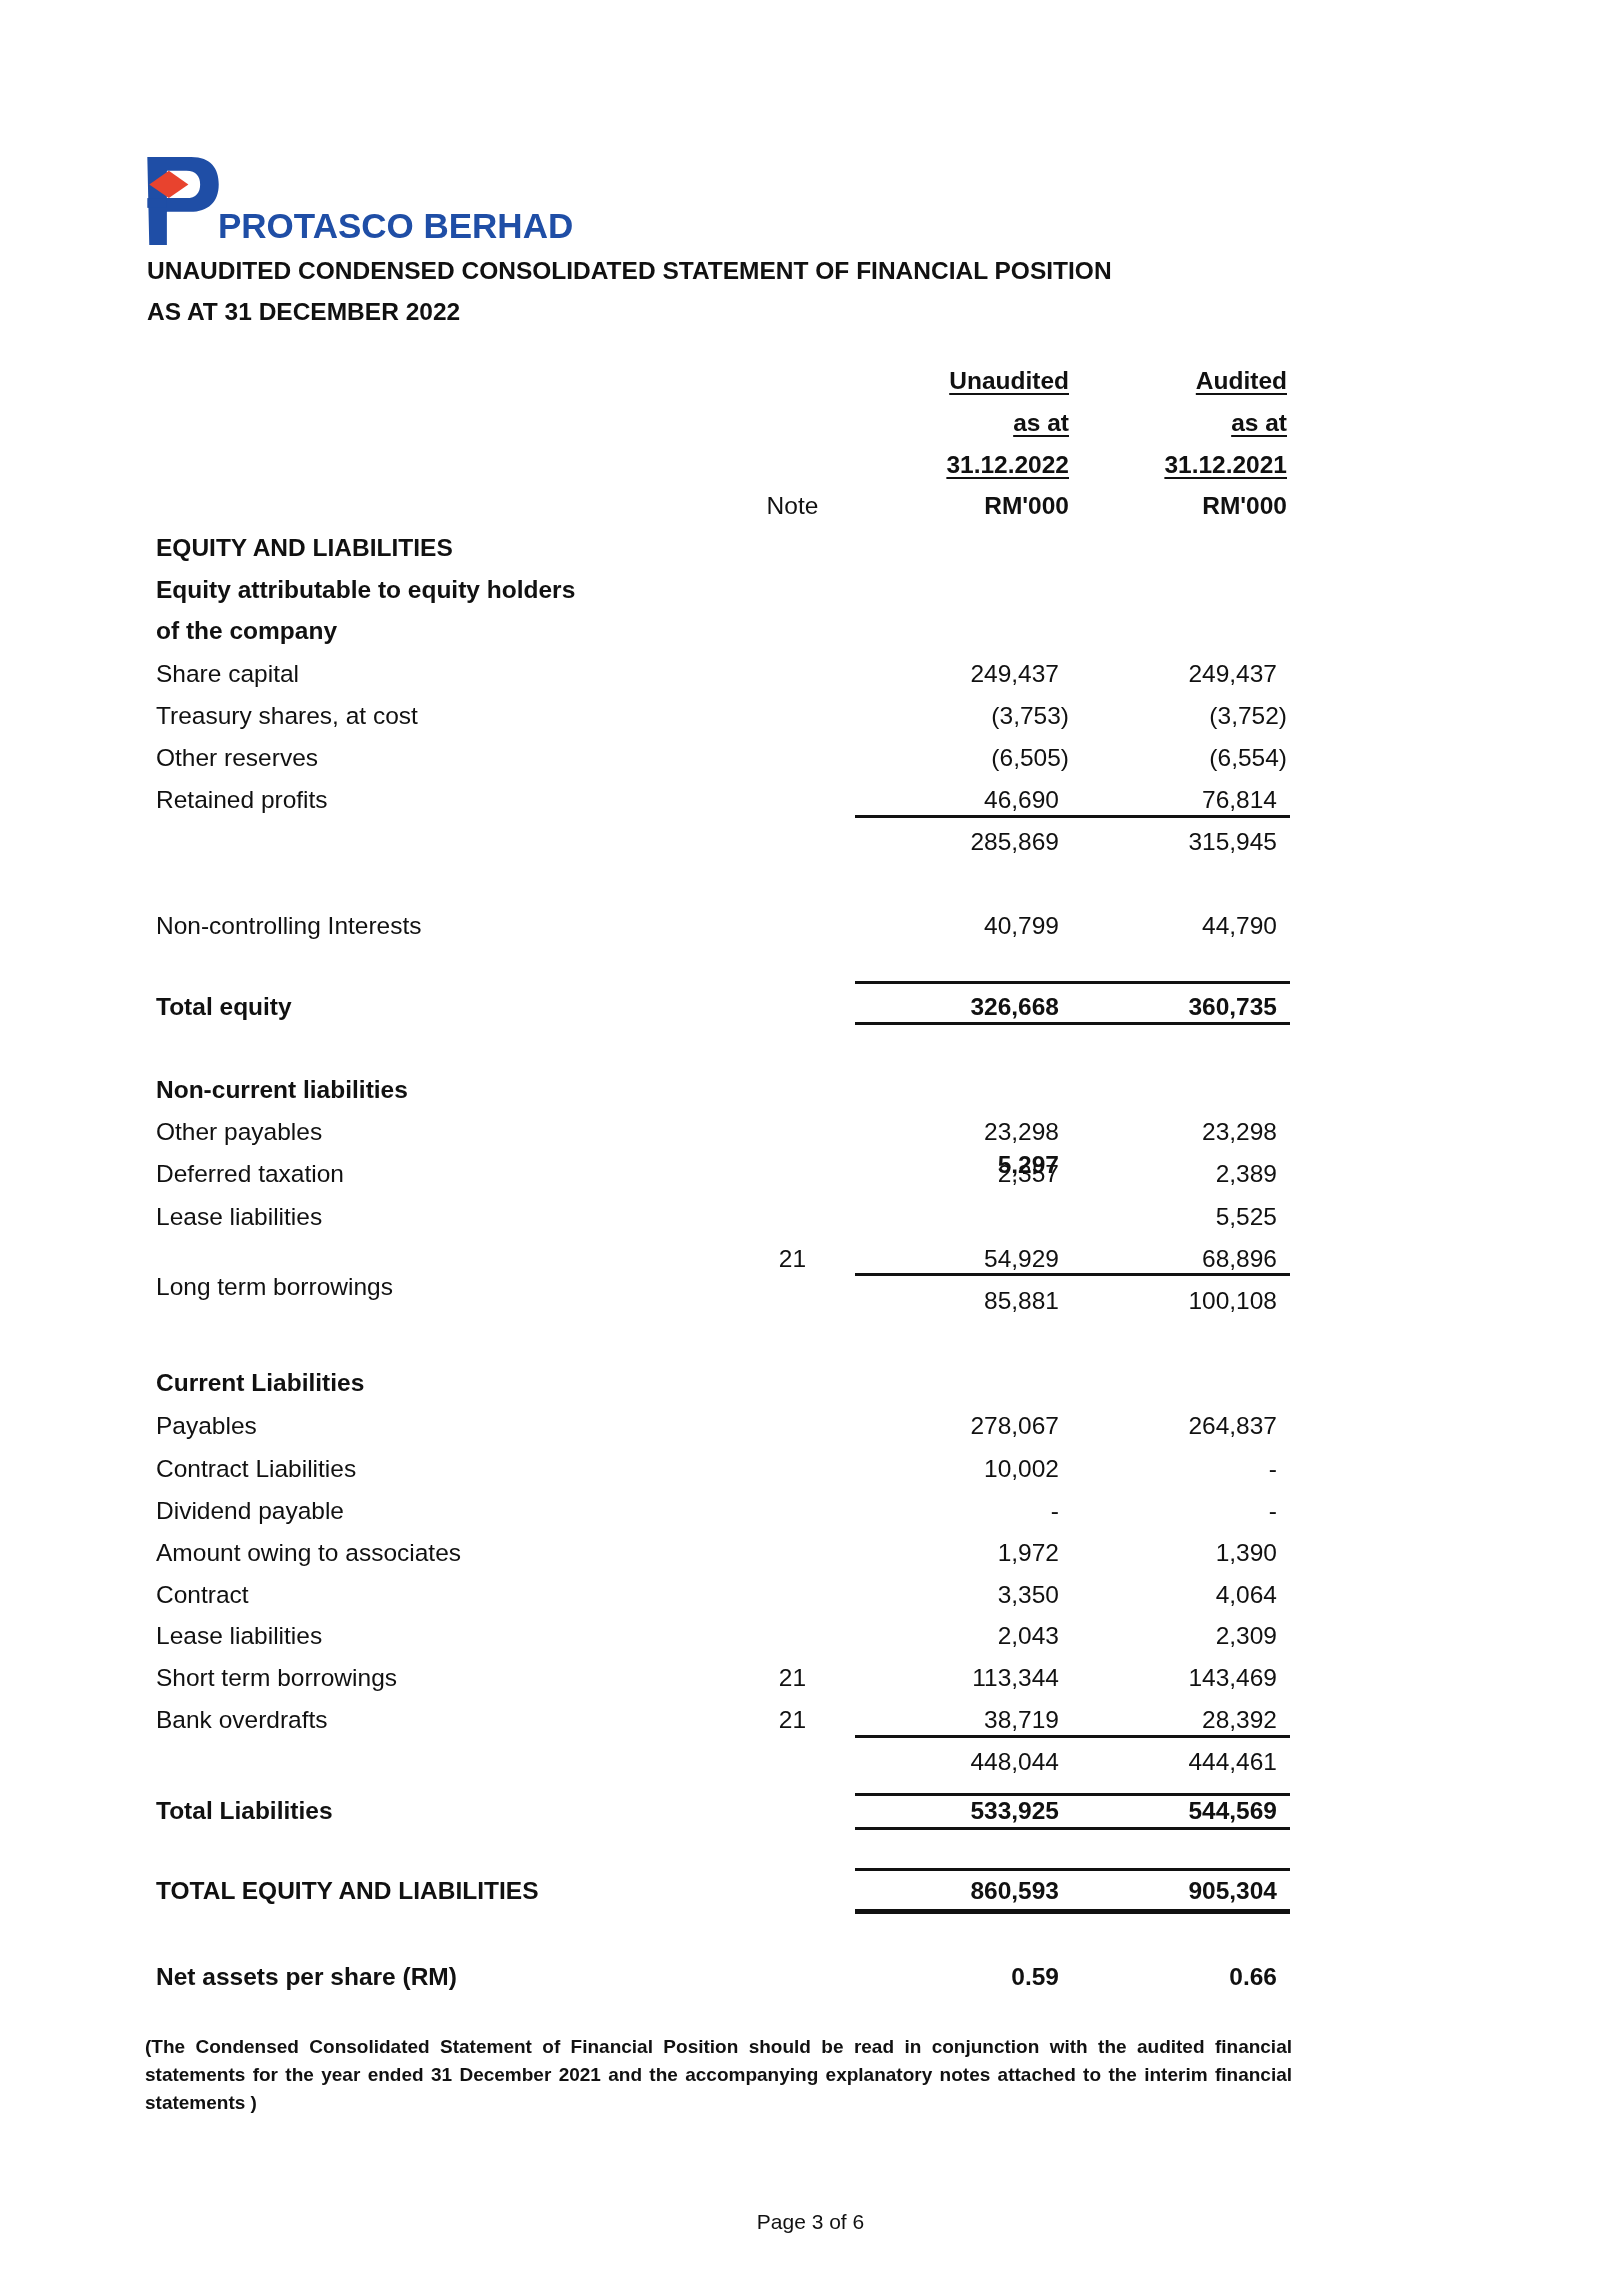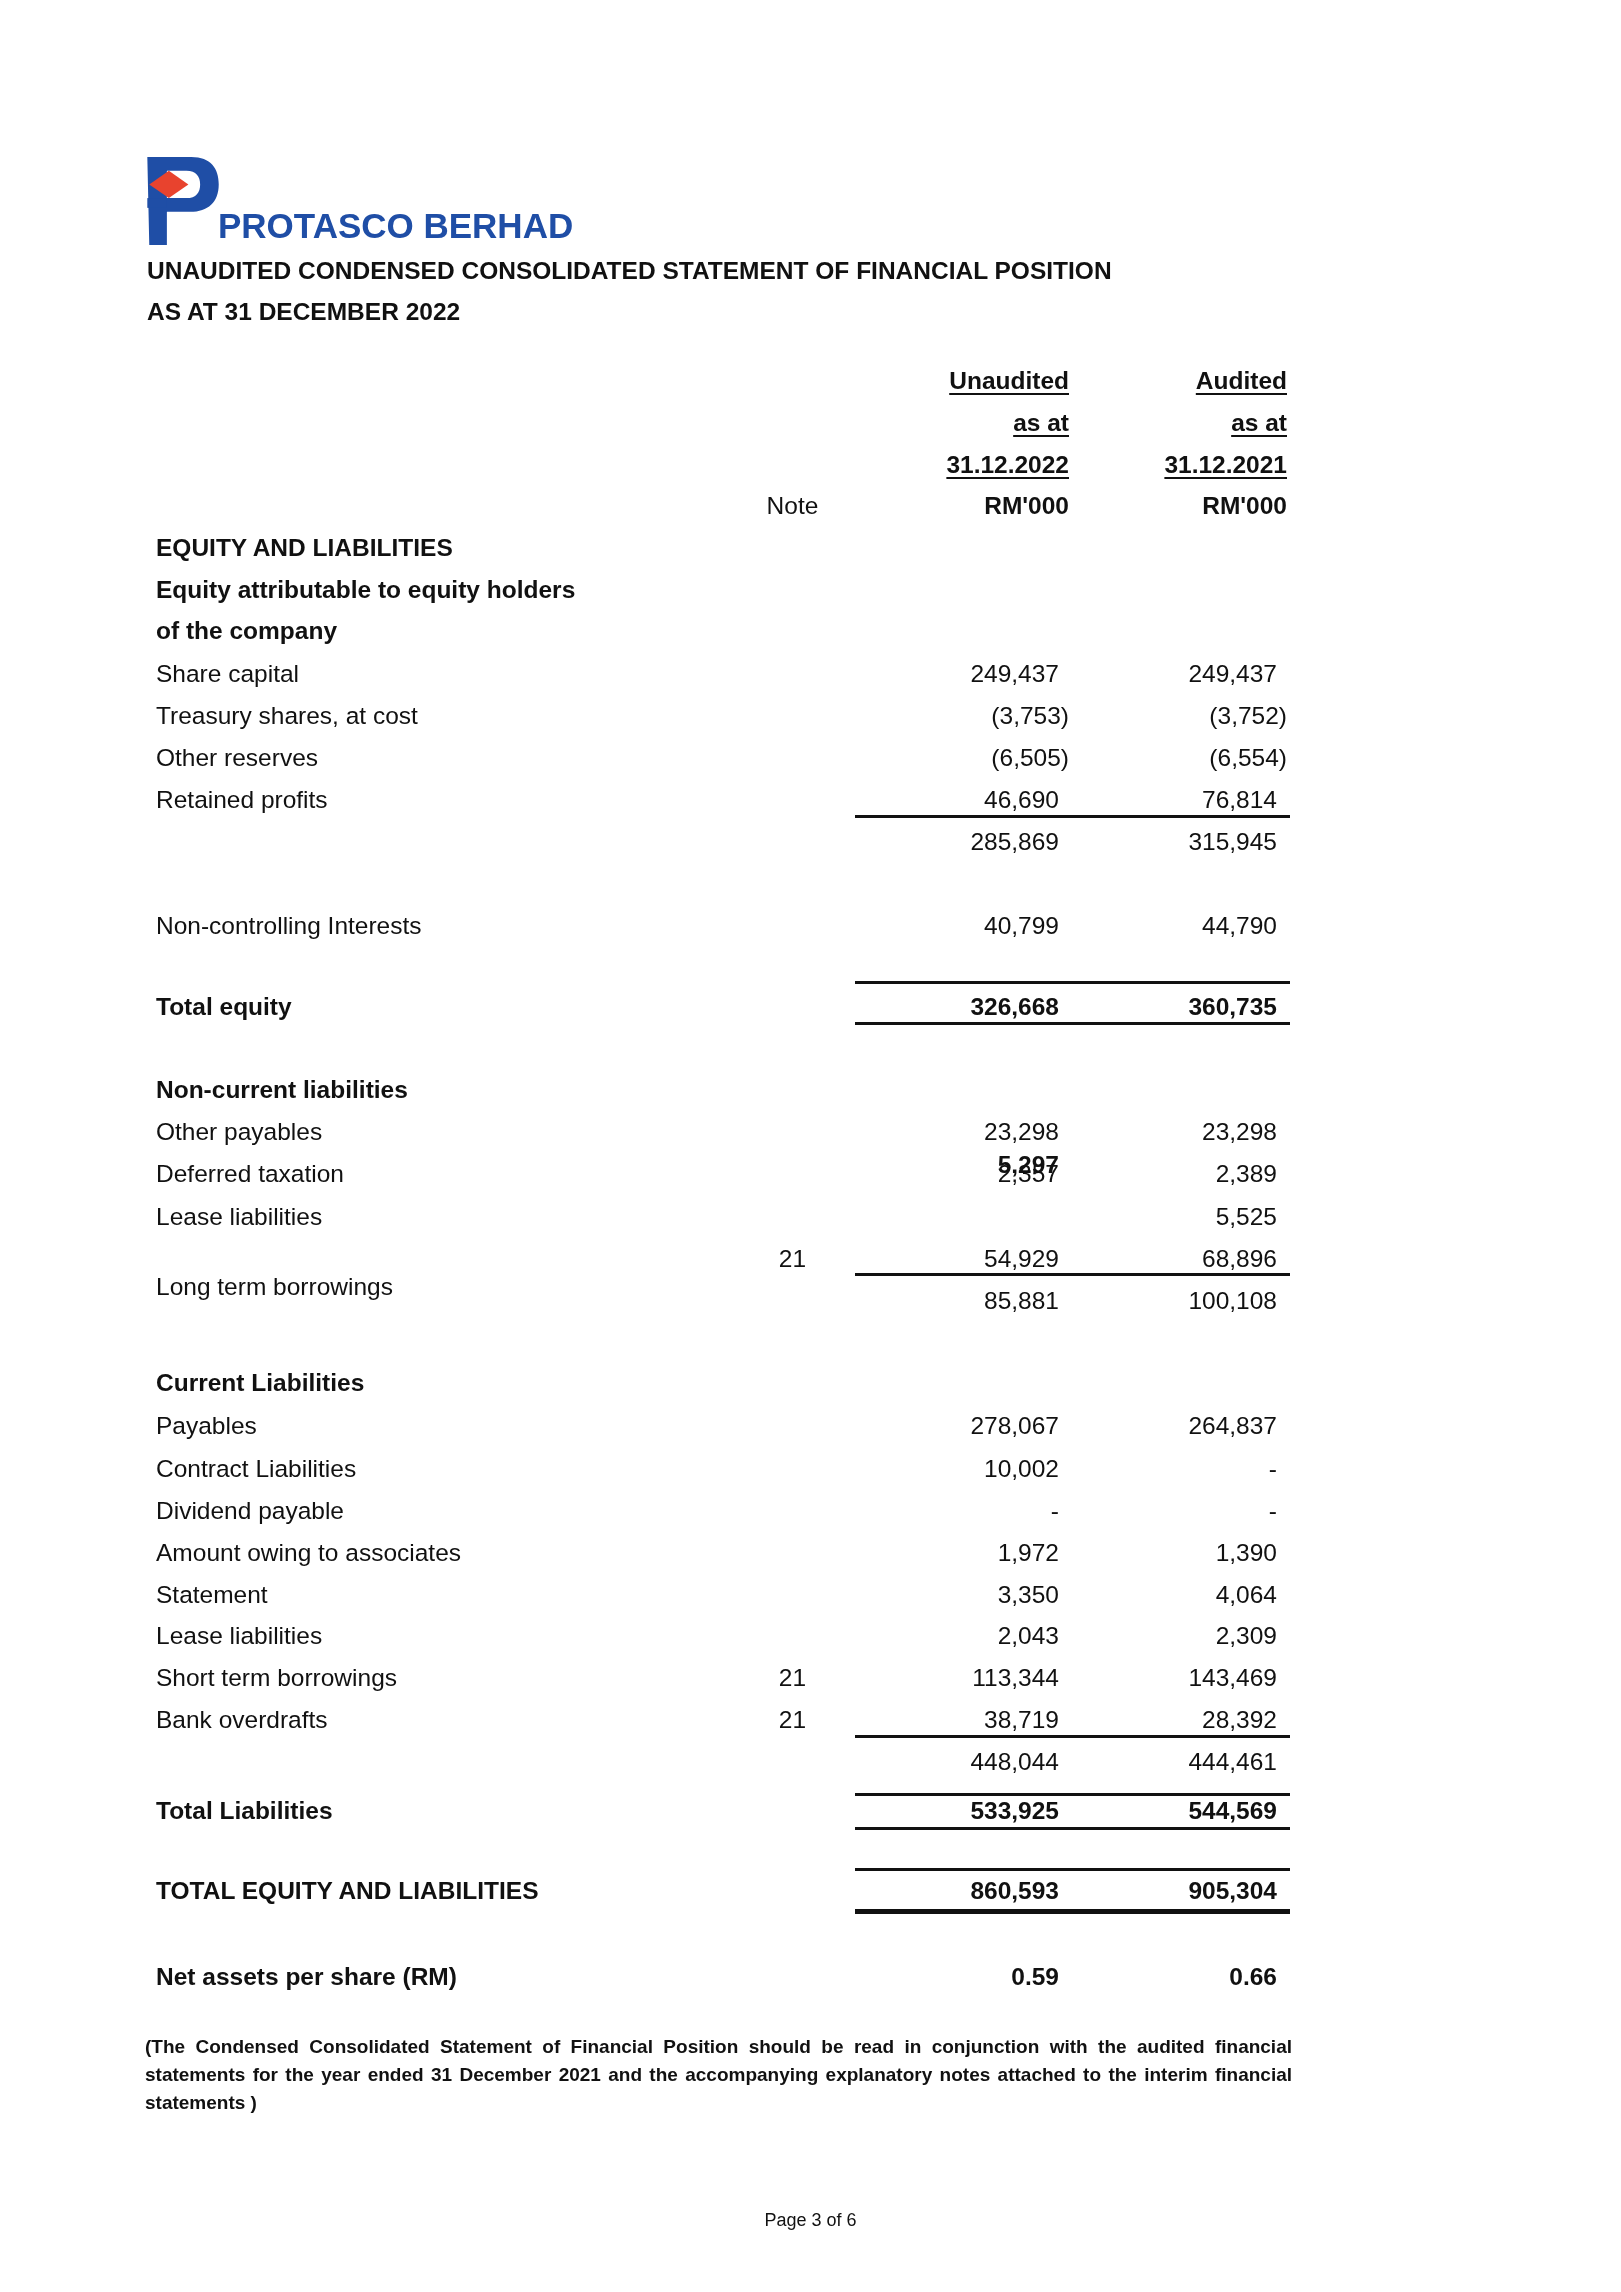--- a/index.html
+++ b/index.html
@@ -21,21 +21,21 @@
   .paren2 { right: 334px; }
   .row { font-size: 24.5px; }
   .label { left: 156px; }
   .bold { font-weight: bold; }
   .note { left: 763px; width: 59px; text-align: center; }
   .rule { position: absolute; left: 855px; width: 435px; background: #111; }
   .r2 { height: 2.9px; }
   .r3 { height: 4.9px; }
   .foot { left: 145px; width: 1147px; font-weight: bold; font-size: 19px; line-height: 28px;
           white-space: normal; text-align: justify; }
-  .page { left: 0; width: 1621px; text-align: center; font-size: 18px; top: 2210px; }
+  .page { left: 0; width: 1621px; text-align: center; font-size: 21px; top: 2210px; }
 </style>
 </head>
 <body>
 
 <div class="logo">
   <svg width="74" height="90" viewBox="0 0 75 92" style="position:absolute;left:0;top:0;">
     <path d="M0 0 H45 C65 0 73 12 73 28 C73 46 62 56 44 56 H20 V90 H2 Z M20 14 V42 H40 C50 42 54 36 54 28 C54 20 50 14 40 14 Z" fill="#1f4ea6"></path>
     <polygon points="2,28 22,14 42,28 22,42" fill="#e8432e"></polygon>
     <rect x="0" y="42" width="20" height="10" fill="#1f4ea6"></rect>
   </svg>
@@ -124,21 +124,21 @@
   <div class="abs row num2" style="top:1455px;">-</div>
 
   <div class="abs row label" style="top:1497px;">Dividend payable</div>
   <div class="abs row num1" style="top:1497px;">-</div>
   <div class="abs row num2" style="top:1497px;">-</div>
 
   <div class="abs row label" style="top:1539px;">Amount owing to associates</div>
   <div class="abs row num1" style="top:1539px;">1,972</div>
   <div class="abs row num2" style="top:1539px;">1,390</div>
 
-  <div class="abs row label" style="top:1581px;">Statement</div>
+  <div class="abs row label" style="top:1581px;">Contract</div>
   <div class="abs row num1" style="top:1581px;">3,350</div>
   <div class="abs row num2" style="top:1581px;">4,064</div>
 
   <div class="abs row label" style="top:1622px;">Lease liabilities</div>
   <div class="abs row num1" style="top:1622px;">2,043</div>
   <div class="abs row num2" style="top:1622px;">2,309</div>
 
   <div class="abs row label" style="top:1664px;">Short term borrowings</div>
   <div class="abs row note" style="top:1664px;">21</div>
   <div class="abs row num1" style="top:1664px;">113,344</div>

